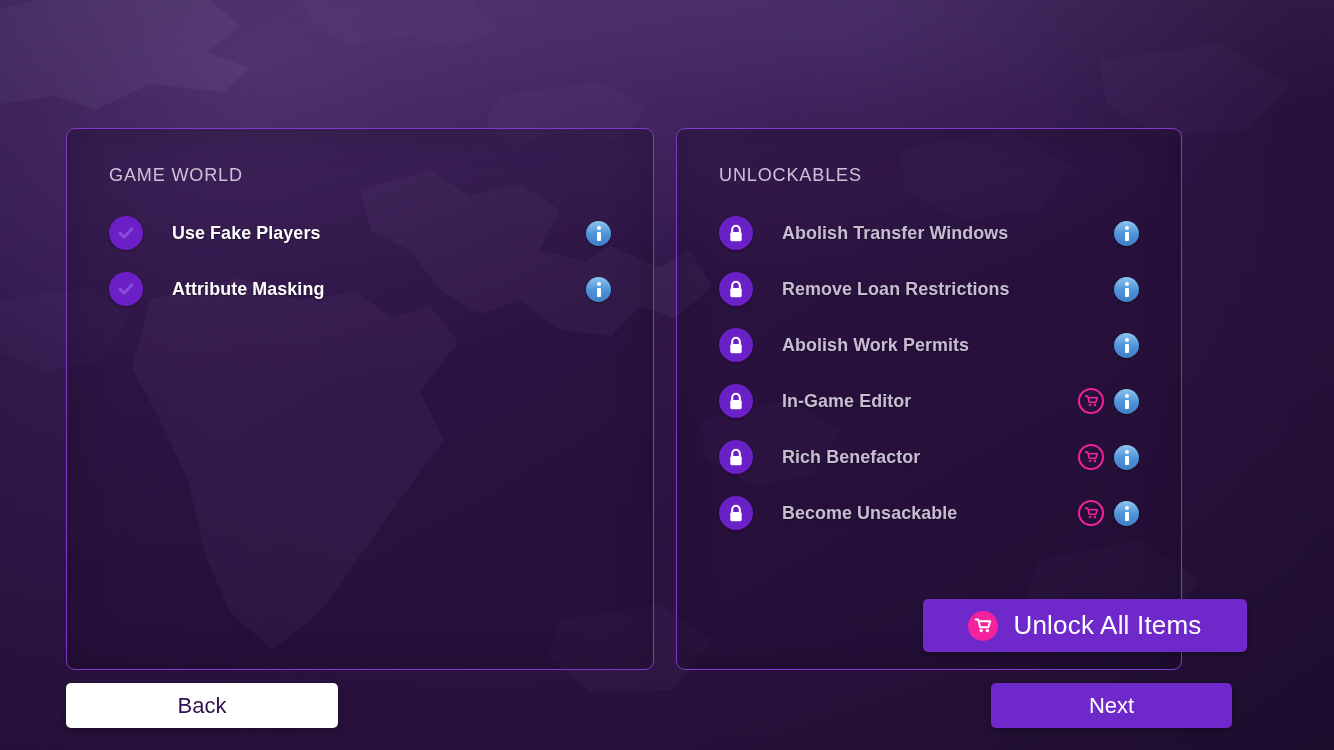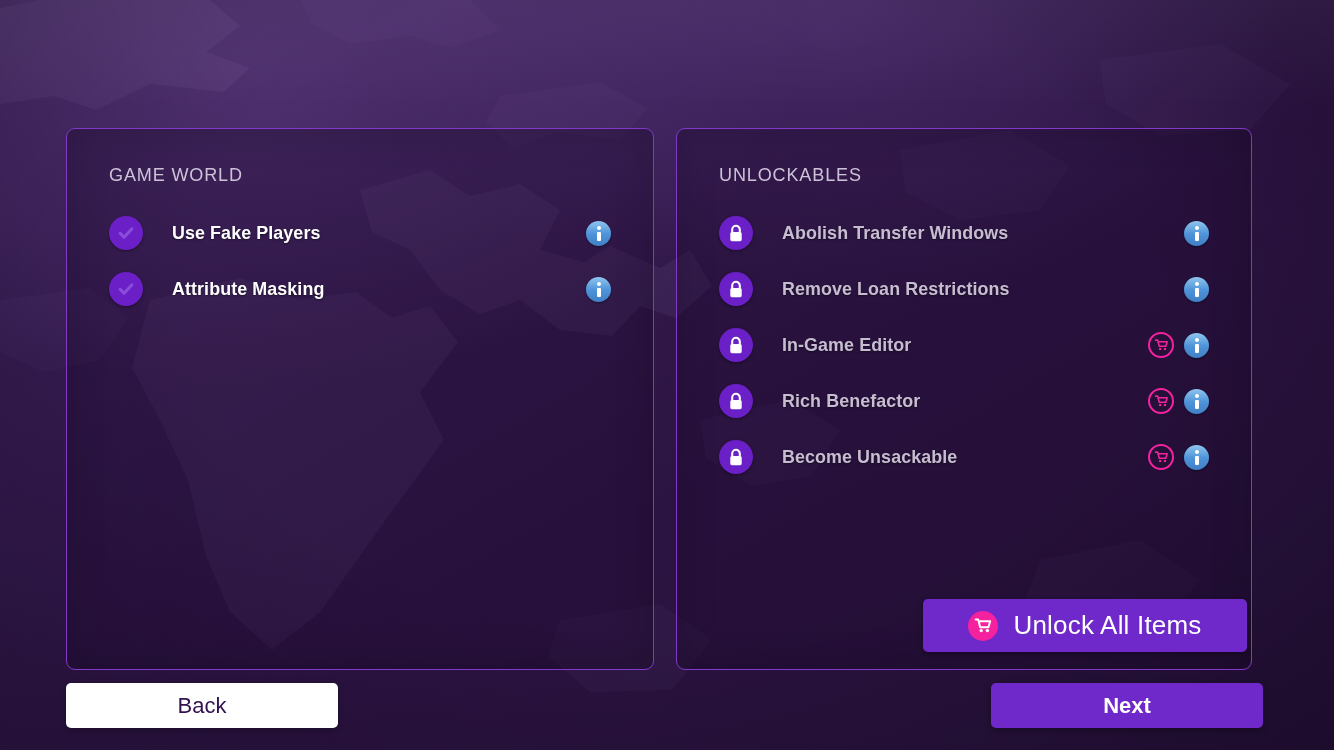--- a/index.html
+++ b/index.html
@@ -99,21 +99,21 @@
   .panel {
     position: absolute;
     top: 128px;
     height: 542px;
     background: rgba(30,10,48,0.30);
     border: 1px solid #8239c9;
     border-radius: 9px;
     box-shadow: inset 0 0 40px rgba(0,0,0,0.16);
   }
   #panel-left  { left: 66px;  width: 588px; }
-  #panel-right { left: 676px; width: 576px; }
+  #panel-right { left: 676px; width: 506px; }
 
   .panel-title {
     position: absolute;
     left: 42px;
     top: 35px;
     font-size: 19px;
     color: #cdc2d8;
     letter-spacing: 0.9px;
     transform: scaleX(0.95);
     transform-origin: left center;
@@ -269,24 +269,23 @@
   #back-button {
     left: 66px;
     top: 683px;
     width: 272px;
     background: #ffffff;
     color: #31114f;
   }
   #next-button {
     left: 991px;
     top: 683px;
-    width: 272px;
+    width: 241px;
     background: #6f28c9;
     color: #ffffff;
-    font-weight: bold;
   }
 </style>
 </head>
 <body>
 
 <div id="app">
 
   <div class="mapLayer">
     <svg viewBox="0 0 1334 750" preserveAspectRatio="none" aria-hidden="true">
       <path class="landmass" d="M40,0 L210,0 L240,26 L206,52 L250,68 L224,92 L150,84 L96,110 L54,96 L0,104 L0,8 Z"></path>
@@ -364,20 +363,33 @@
             <span class="i-stem"></span>
           </span>
         </div>
         <div class="row">
           <span class="lockbox">
             <svg width="18" height="19" viewBox="0 0 18 19">
               <path d="M5.2 8.4 V5.6 a3.8 3.8 0 0 1 7.6 0 V8.4" fill="none" stroke="#ffffff" stroke-width="2.1"></path>
               <rect x="3.3" y="8.0" width="11.4" height="9.2" rx="1.6" fill="#ffffff"></rect>
             </svg>
           </span>
+          <span class="row-label right-panel-text">Abolish Work Permits</span>
+          <span class="info-icon">
+            <span class="i-dot"></span>
+            <span class="i-stem"></span>
+          </span>
+        </div>
+        <div class="row">
+          <span class="lockbox">
+            <svg width="18" height="19" viewBox="0 0 18 19">
+              <path d="M5.2 8.4 V5.6 a3.8 3.8 0 0 1 7.6 0 V8.4" fill="none" stroke="#ffffff" stroke-width="2.1"></path>
+              <rect x="3.3" y="8.0" width="11.4" height="9.2" rx="1.6" fill="#ffffff"></rect>
+            </svg>
+          </span>
           <span class="row-label right-panel-text">In-Game Editor</span>
           <span class="info-icon">
             <span class="i-dot"></span>
             <span class="i-stem"></span>
           </span>
           <span class="cart-icon">
             <svg width="15" height="14" viewBox="0 0 18 17">
               <path d="M1.8 2.6 H4.3 L6.3 10.0 H14.2 L15.9 4.6 H5.1" fill="none" stroke="#f4229e" stroke-width="1.9" stroke-linecap="round" stroke-linejoin="round"></path>
               <circle cx="7.3" cy="13.3" r="1.5" fill="#f4229e"></circle>
               <circle cx="13.2" cy="13.3" r="1.5" fill="#f4229e"></circle>

